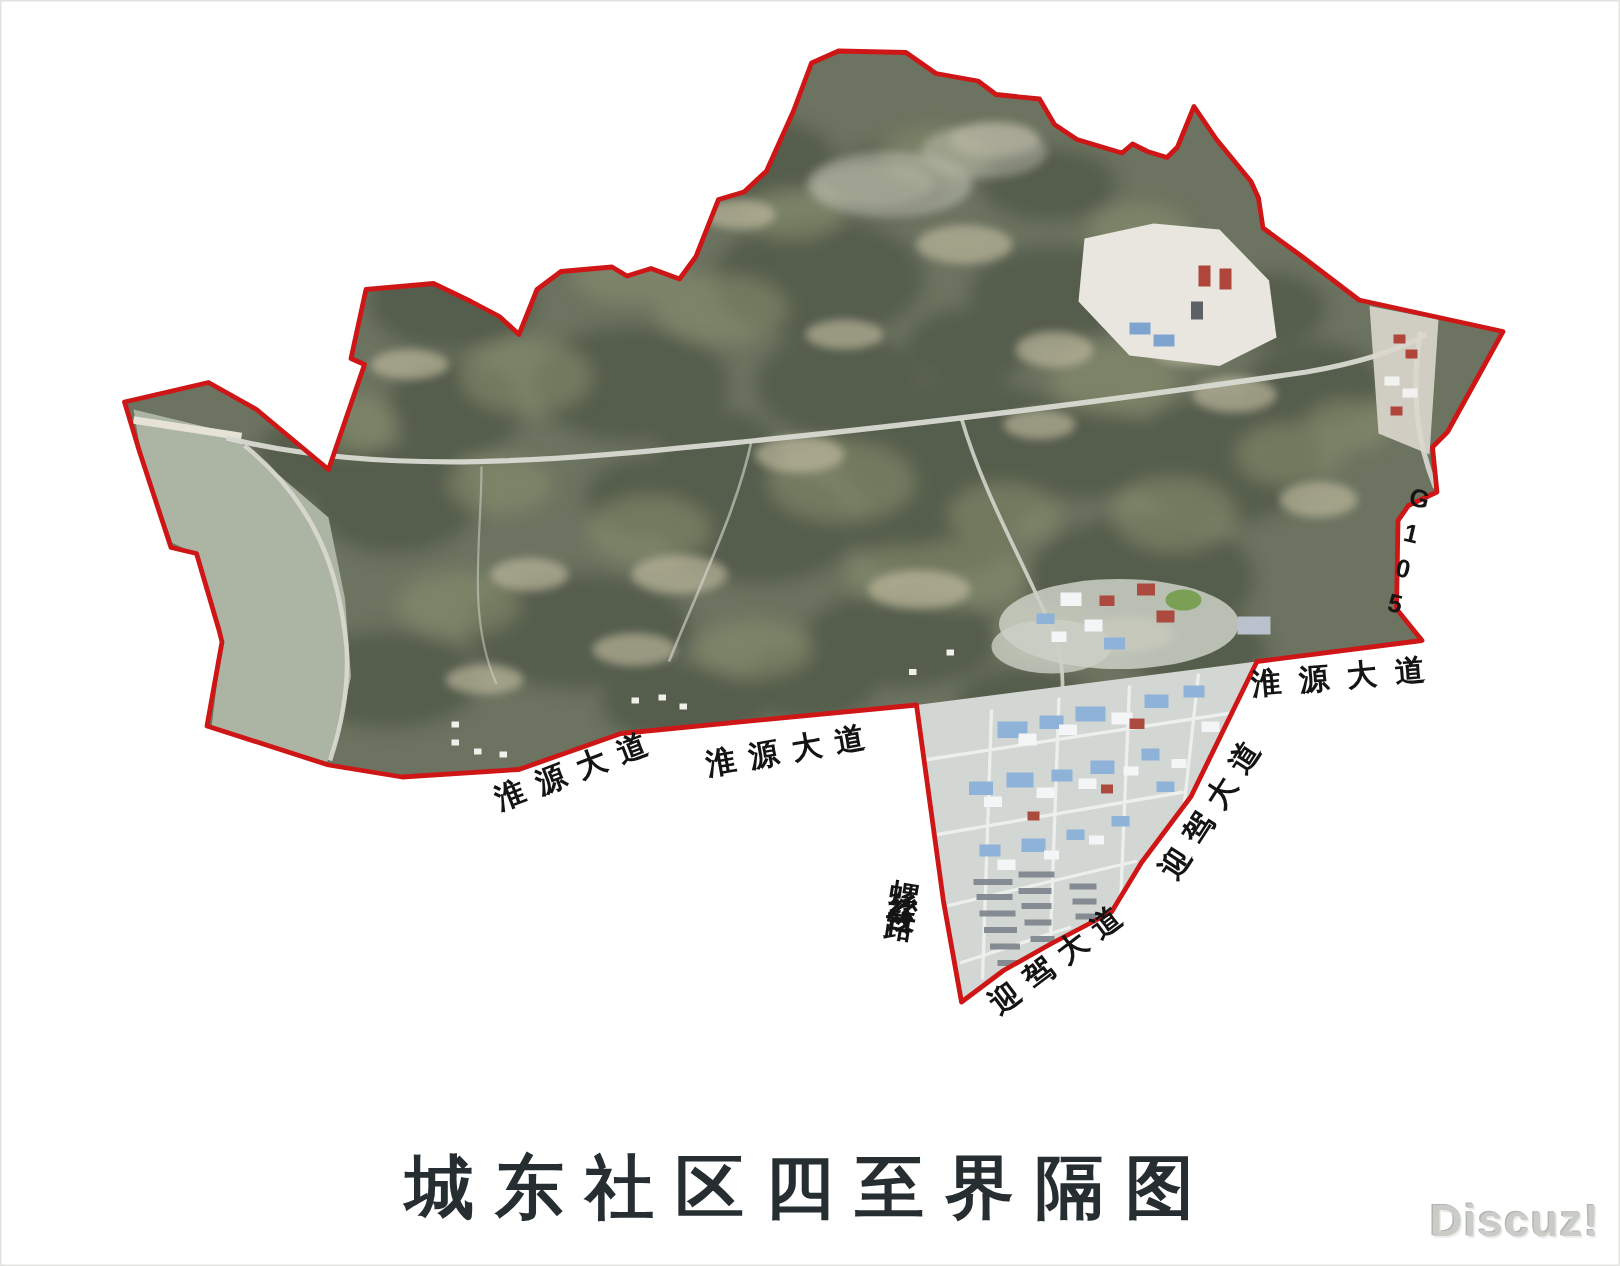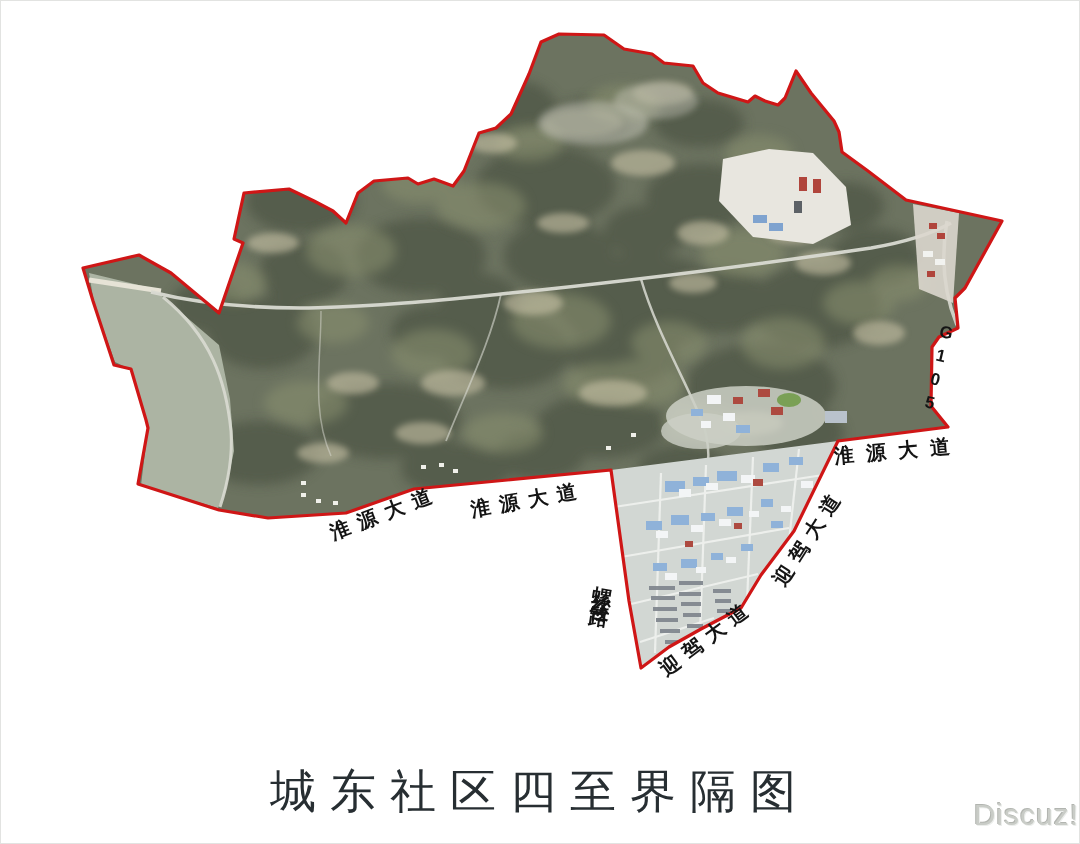--- a/index.html
+++ b/index.html
@@ -21,24 +21,24 @@
   .lbl-vert{
     position:absolute;font-weight:bold;color:#141414;
     writing-mode:vertical-rl;text-orientation:upright;transform-origin:center center;
   }
   .lbl-luositai{left:604px;top:584px;font-size:20px;letter-spacing:7px;
     transform:translate(-50%,-50%) rotate(9deg);}
   .lbl-g105{left:936px;top:369px;font-size:17px;letter-spacing:5px;
     transform:translate(-50%,-50%) rotate(13deg);}
   .map-title{
     position:absolute;left:50%;top:760px;transform:translateX(-50%);
-    font-size:46px;font-weight:normal;letter-spacing:14px;color:#272e32;white-space:nowrap;
+    font-size:46px;font-weight:bold;letter-spacing:14px;color:#272e32;white-space:nowrap;
   }
   .watermark{
-    position:absolute;right:0;top:797px;font-size:30px;font-weight:normal;
+    position:absolute;right:12px;top:797px;font-size:30px;font-weight:bold;
     color:#c9ccc7;letter-spacing:1px;
     text-shadow:1px 1px 0 #eceeec,-1px -1px 0 #b2b5b0;
     text-align:right;
   }
 </style>
 </head>
 <body>
 
 <div class="stage">
 

